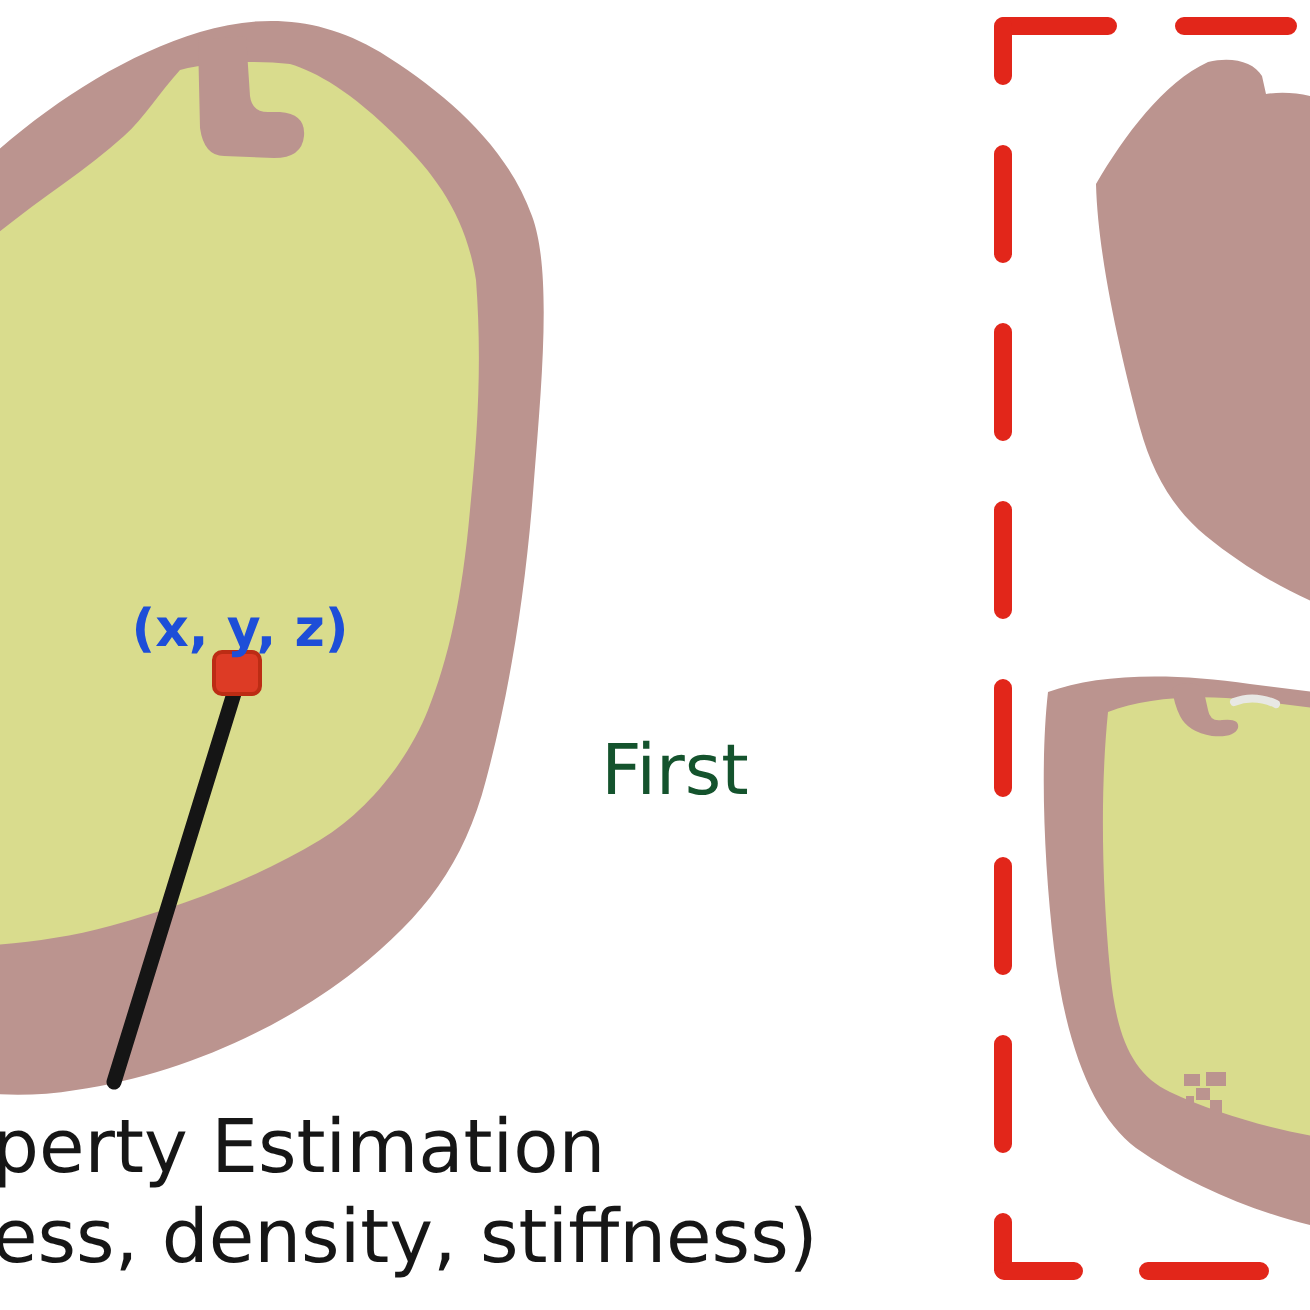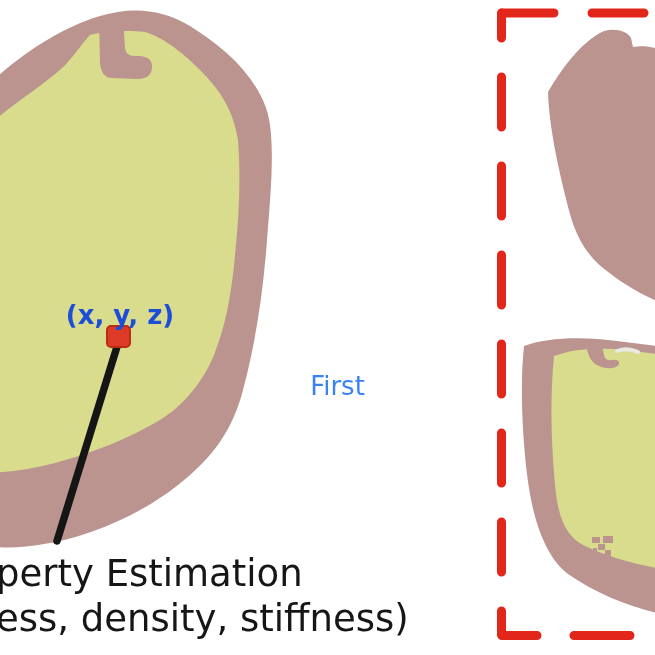--- a/index.html
+++ b/index.html
@@ -32,23 +32,23 @@
     letter-spacing: 0px;
     white-space: nowrap;
     margin-top: 19px;
   }
   .obs-label {
     position: absolute;
     left: 215px;
     top: 363px;
     width: 245px;
     text-align: center;
-    font-size: 26px;
+    font-size: 35px;
     line-height: 47px;
-    color: #3b82f6;
+    color: #14532d;
     white-space: nowrap;
   }
   .caption {
     position: absolute;
     left: -4px;
     top: 551px;
     font-size: 37px;
     line-height: 45px;
     color: #161616;
     white-space: nowrap;

